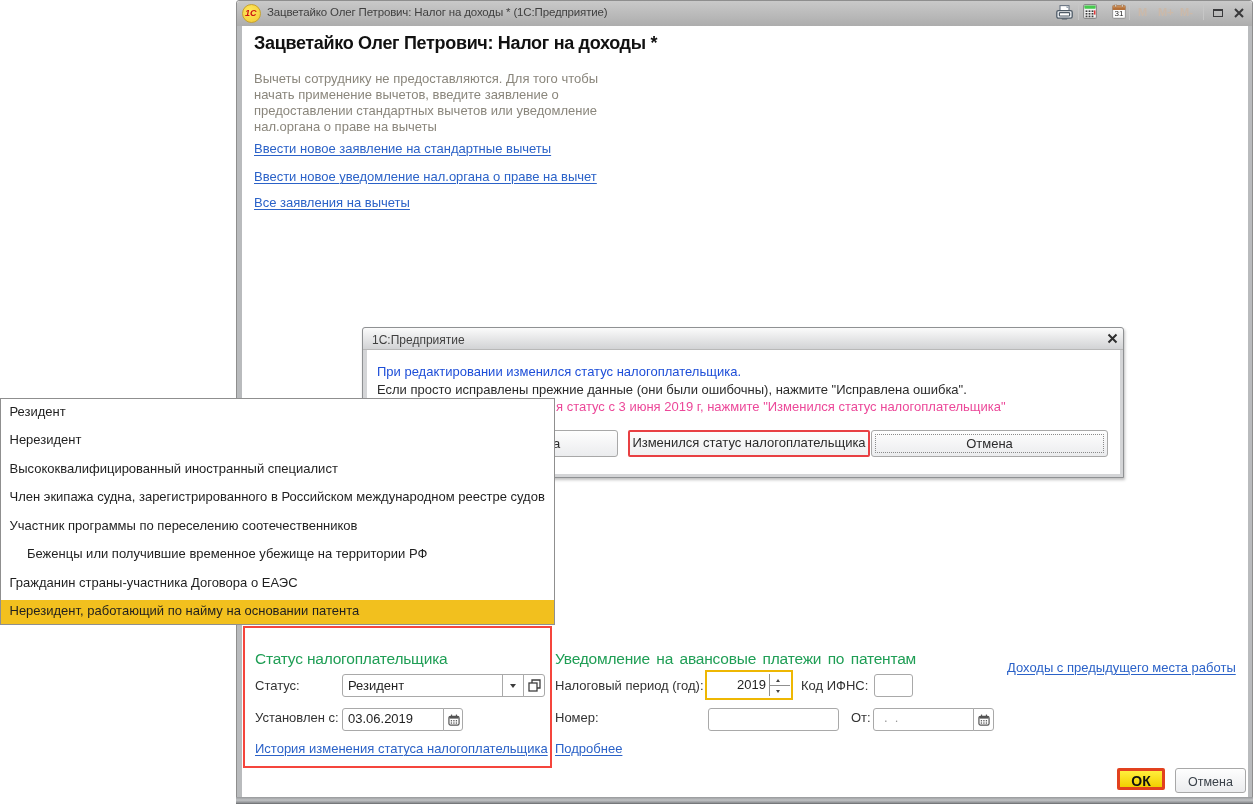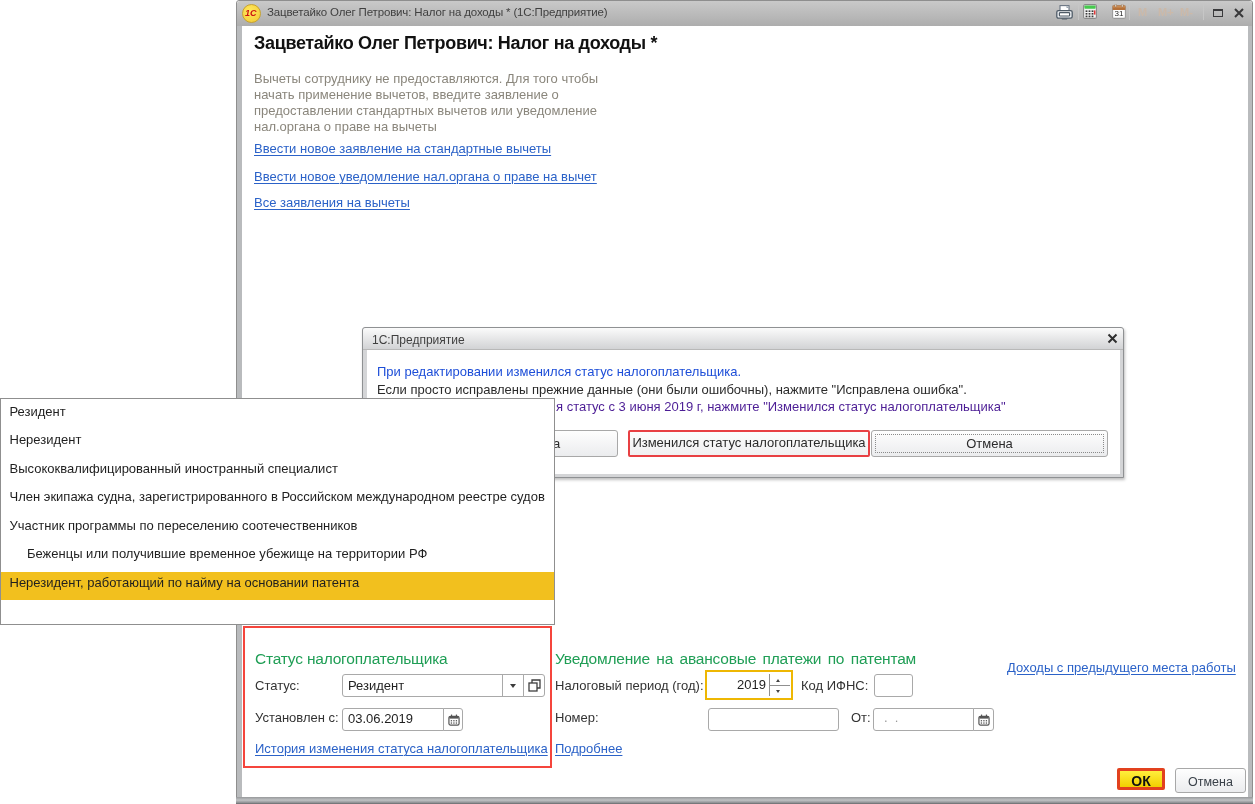--- a/index.html
+++ b/index.html
@@ -145,28 +145,29 @@
 
 <div class="abs" style="left:362px;top:327px;width:762px;height:151px;background:#d4d5d7;border:1px solid #8f9193;border-radius:3px 3px 0 0;box-shadow:1px 2px 3px rgba(0,0,0,0.25);"></div>
 <div class="abs" style="left:366.5px;top:350px;width:753px;height:123.5px;background:#fff;"></div>
 <div class="abs" style="left:363px;top:328px;width:760px;height:22px;background:linear-gradient(#fbfbfb,#d2d3d5);border-bottom:1px solid #b8b8b8;border-radius:3px 3px 0 0;"></div>
 <div class="abs" style="left:372px;top:333px;font-size:12px;color:#3f3f3f;">1С:Предприятие</div>
 <svg class="abs" style="left:1107px;top:333px" width="11" height="11" viewBox="0 0 11 11">
  <path d="M1.5 1.5 L9.5 9.5 M9.5 1.5 L1.5 9.5" stroke="#2e2e2e" stroke-width="2"></path>
 </svg>
 <div class="abs" style="left:377px;top:363.5px;font-size:13px;color:#1d4ed8;white-space:nowrap">При редактировании изменился статус налогоплательщика.</div>
 <div class="abs" style="left:377px;top:381.7px;font-size:13px;color:#2b2b2b;white-space:nowrap">Если просто исправлены прежние данные (они были ошибочны), нажмите "Исправлена ошибка".</div>
-<div class="abs" style="left:556px;top:399px;font-size:13px;color:#4c1d95;white-space:nowrap">я статус с 3 июня 2019 г, нажмите "Изменился статус налогоплательщика"</div>
+<div class="abs" style="left:556px;top:399px;font-size:13px;color:#ec4899;white-space:nowrap">я статус с 3 июня 2019 г, нажмите "Изменился статус налогоплательщика"</div>
 
 <div class="abs btn" style="left:372px;top:430px;width:246px;height:27px;"></div>
 <div class="abs" style="left:553px;top:436px;font-size:13px;color:#2b2b2b;">а</div>
 <div class="abs" style="left:628px;top:430px;width:242px;height:27px;background:linear-gradient(#fdfdfd,#f0f0f1);border:2.5px solid #e84043;border-radius:2px;font-size:13px;color:#2b2b2b;text-align:center;line-height:22px;white-space:nowrap">Изменился статус налогоплательщика</div>
 <div class="abs btn" style="left:871px;top:430px;width:237px;height:27px;font-size:13px;color:#2b2b2b;text-align:center;line-height:25px;">Отмена<div style="position:absolute;left:3px;top:3px;right:3px;bottom:3px;border:1px dotted #8a8a8a;border-radius:1px;"></div></div>
 
 <div class="abs" style="left:0;top:398px;width:554.5px;height:227px;background:#fff;border:1px solid #8f8f8f;font-size:13px;color:#1f1f1f;overflow:hidden;padding-top:1.9px;">
  <div style="height:28.5px;line-height:21.8px;padding-left:8.5px;white-space:nowrap">Резидент</div>
  <div style="height:28.5px;line-height:21.8px;padding-left:8.5px;white-space:nowrap">Нерезидент</div>
  <div style="height:28.5px;line-height:21.8px;padding-left:8.5px;white-space:nowrap">Высококвалифицированный иностранный специалист</div>
  <div style="height:28.5px;line-height:21.8px;padding-left:8.5px;white-space:nowrap">Член экипажа судна, зарегистрированного в Российском международном реестре судов</div>
  <div style="height:28.5px;line-height:21.8px;padding-left:8.5px;white-space:nowrap">Участник программы по переселению соотечественников</div>
  <div style="height:28.5px;line-height:21.8px;padding-left:26px;white-space:nowrap">Беженцы или получившие временное убежище на территории РФ</div>
+ <div style="height:28.5px;line-height:21.8px;padding-left:8.5px;white-space:nowrap">Гражданин страны-участника Договора о ЕАЭС</div>
  <div style="height:28.5px;line-height:21.8px;padding-left:8.5px;white-space:nowrap;background:#f2c01e;">Нерезидент, работающий по найму на основании патента</div>
 </div>
 
 </body></html>

